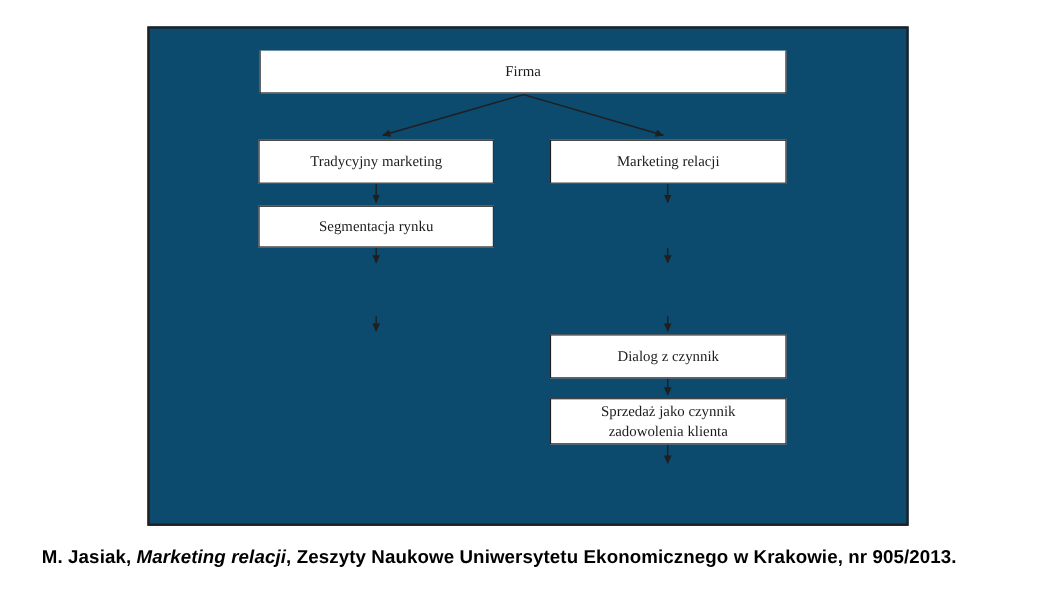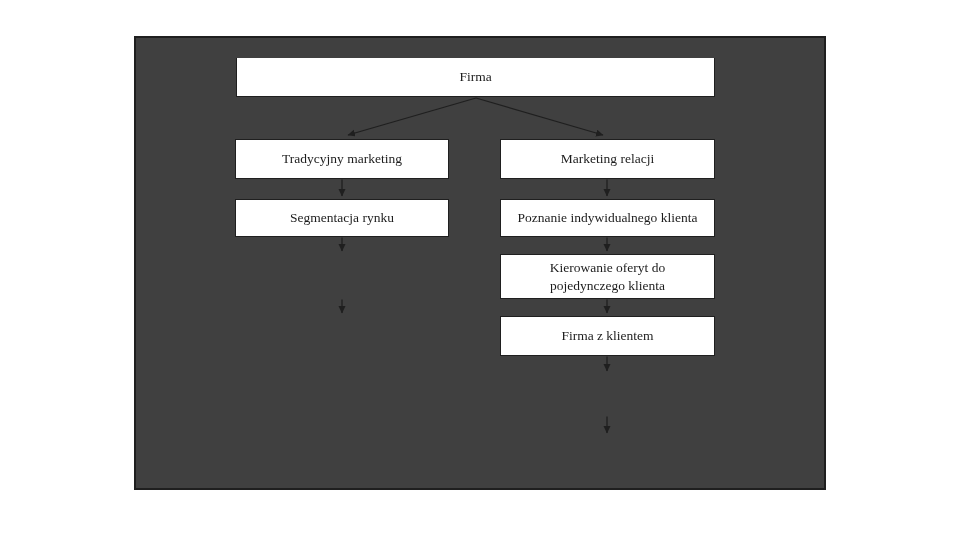--- a/index.html
+++ b/index.html
@@ -12,25 +12,25 @@
   }
   .canvas {
     position: relative;
     width: 960px;
     height: 540px;
     background: #ffffff;
   }
   .frame {
     position: absolute;
     left: 134px;
-    top: 36px;
+    top: 24px;
     width: 692px;
     height: 454px;
     border: 2px solid #1f1f1f;
-    background: #404040;
+    background: #0c4a6e;
     box-sizing: border-box;
     padding-left: 43px;
   }
   .arrows {
     position: absolute;
     left: 0;
     top: 0;
     width: 692px;
     height: 454px;
     pointer-events: none;
@@ -108,21 +108,21 @@
       <line x1="471" y1="318.5" x2="471" y2="333" stroke="#1f1f1f" stroke-width="1.3" marker-end="url(#arw)"></line>
       <line x1="471" y1="378.5" x2="471" y2="395" stroke="#1f1f1f" stroke-width="1.3" marker-end="url(#arw)"></line>
     </svg>
 
     <div class="node n-firma">Firma</div>
 
     <div class="node col-l r1">Tradycyjny marketing</div>
     <div class="node col-l r2">Segmentacja rynku</div>
 
     <div class="node col-r r1">Marketing relacji</div>
-    <div class="node col-r r2">Poznanie indywidualnego klienta</div>
-    <div class="node col-r r3">Kierowanie oferyt do
-pojedynczego klienta</div>
-    <div class="node col-r r4">Firma z klientem</div>
+    <div class="node col-r r4">Dialog z czynnik</div>
+    <div class="node col-r r5">Sprzedaż jako czynnik
+zadowolenia klienta</div>
 
   </div>
 
+  <p class="citation"><span>M. Jasiak, </span><span class="it">Marketing relacji</span><span>, Zeszyty Naukowe Uniwersytetu Ekonomicznego w Krakowie, nr 905/2013.</span></p>
 
 </div>
 
 </body></html>

